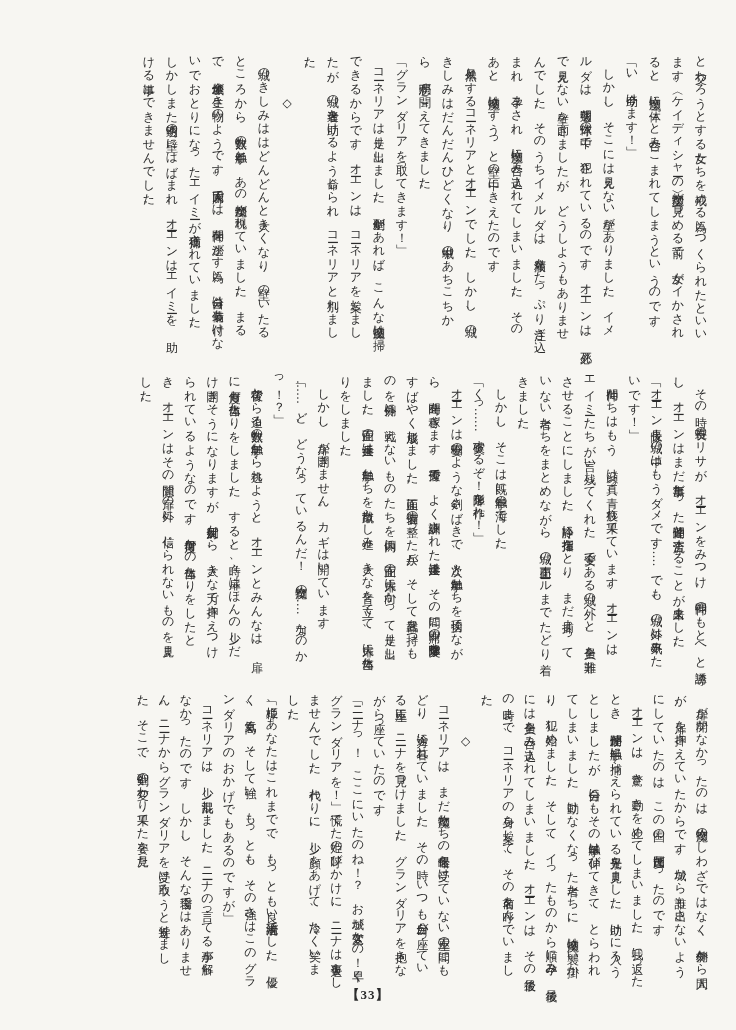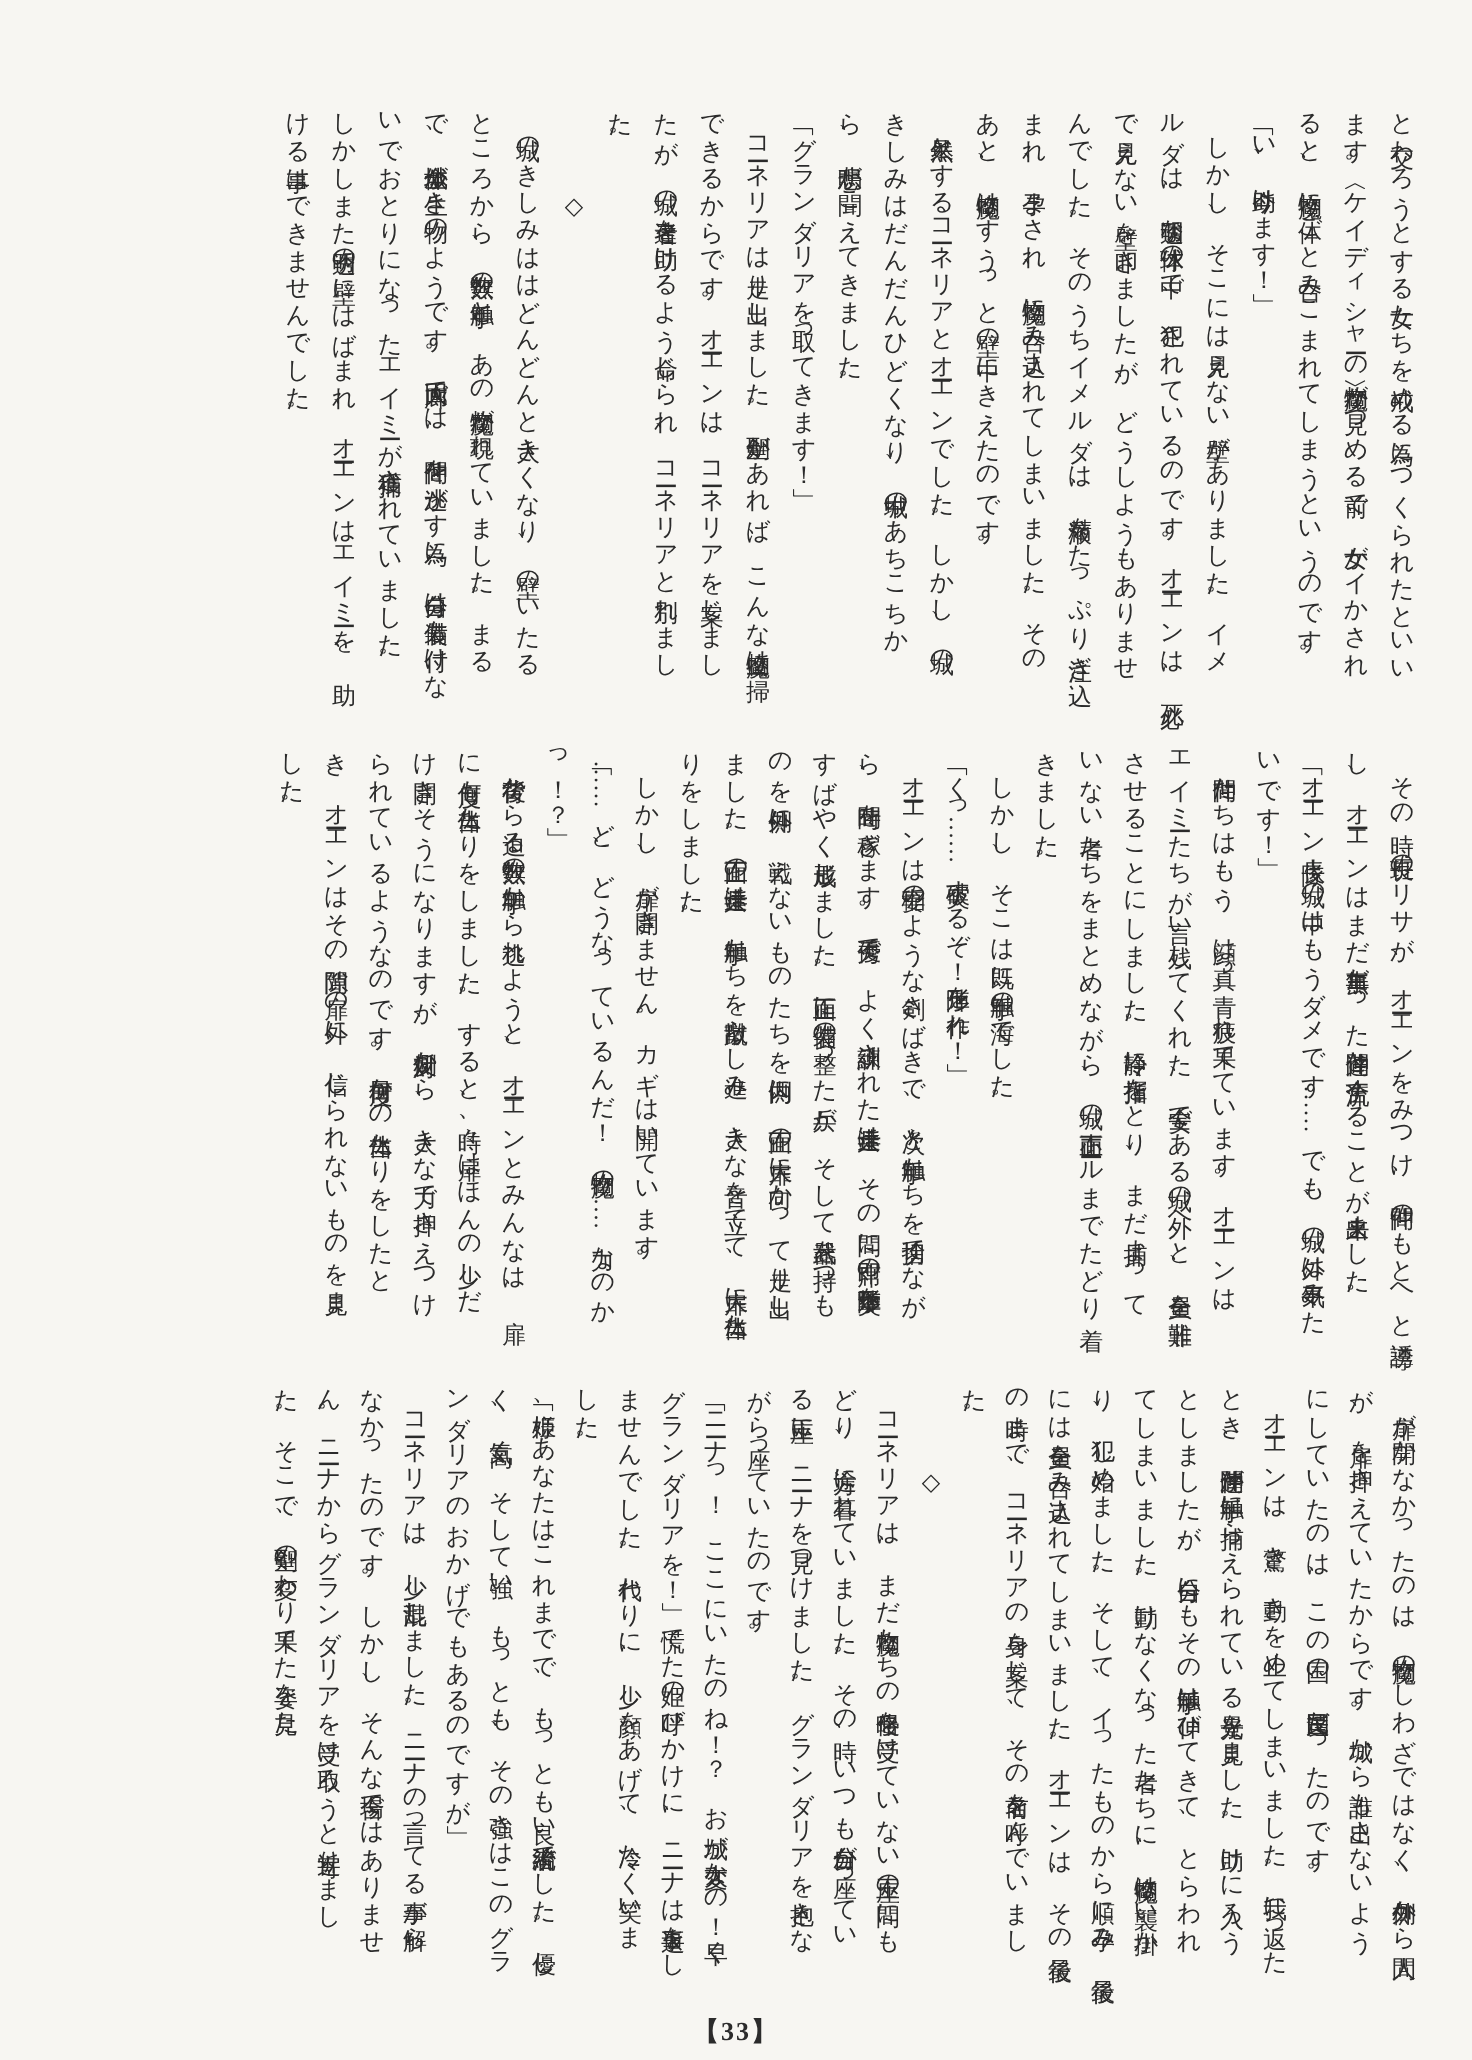--- a/index.html
+++ b/index.html
@@ -31,21 +31,20 @@
   .para{text-indent:12px;}
   .cont{text-indent:0;}
   .divider{text-indent:48px;}
   .pagenum{
     position:absolute;
     top:986px;left:0;width:100%;
     text-align:center;
     font-size:13px;
     font-weight:bold;
     letter-spacing:1px;
-    margin-top:21px;
   }
 </style>
 </head>
 <body>
 
 <div class="page">
 
   <section class="band band1">
     <p class="cont">と交わろうとする女たちを戒める為につくられたといいます。〈ケイディシャーの魔物〉が見つめる前で、女がイかされると、魔物に体ごと呑みこまれてしまうというのです。</p>
     <p class="para">「い、今助けます！」</p>

